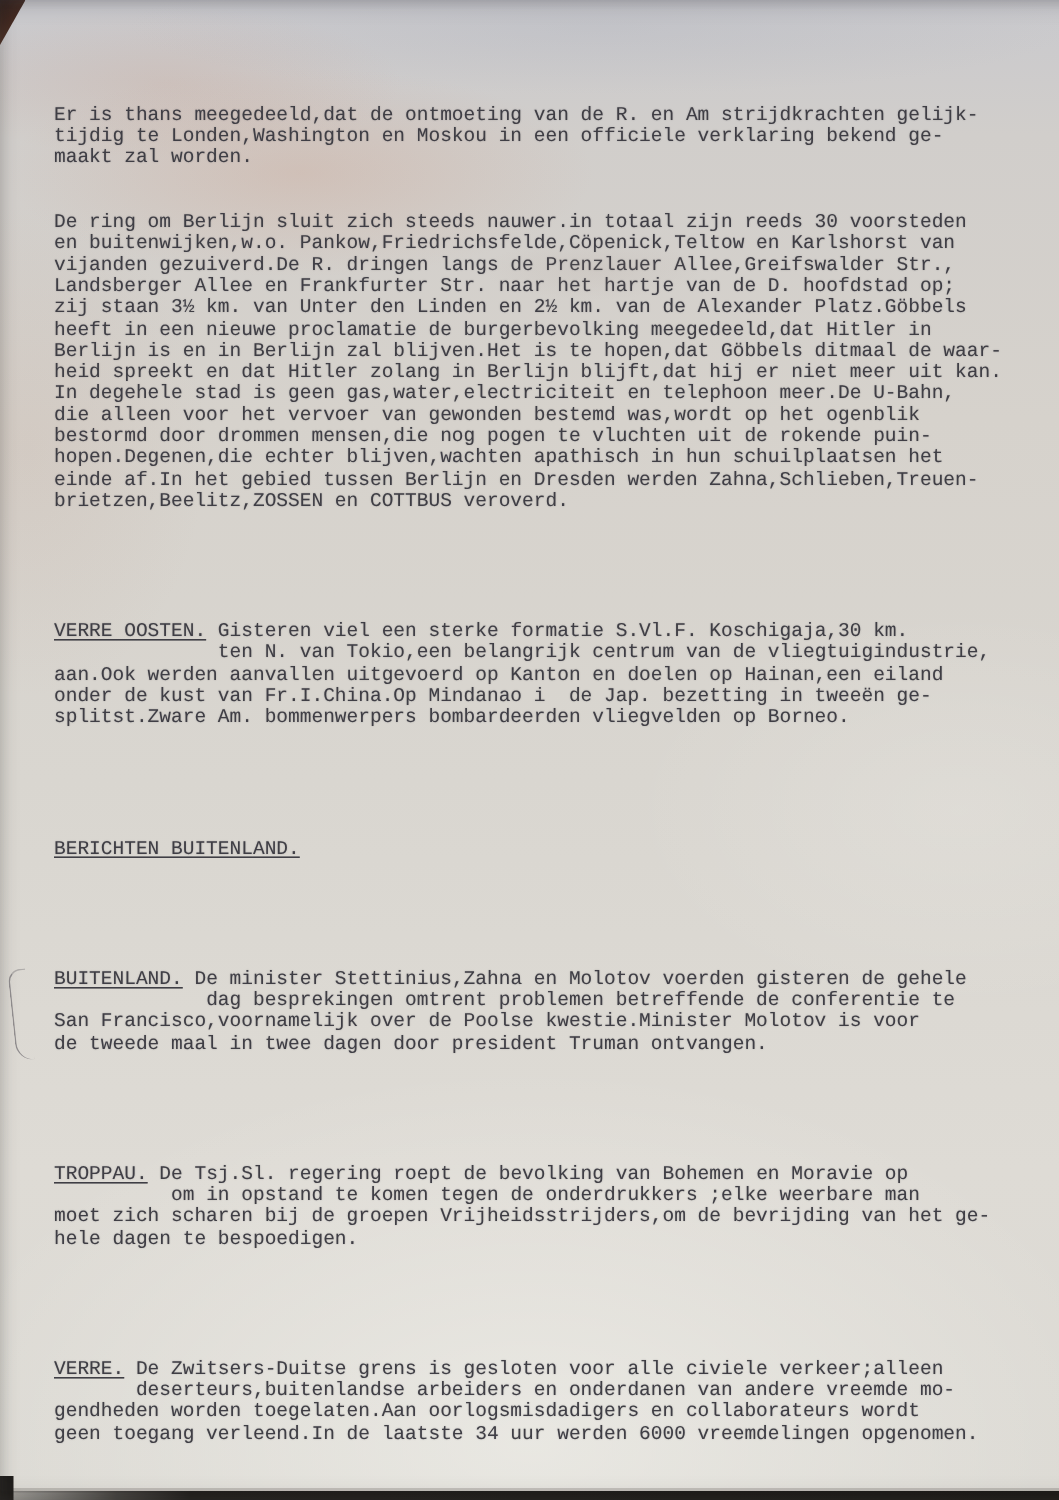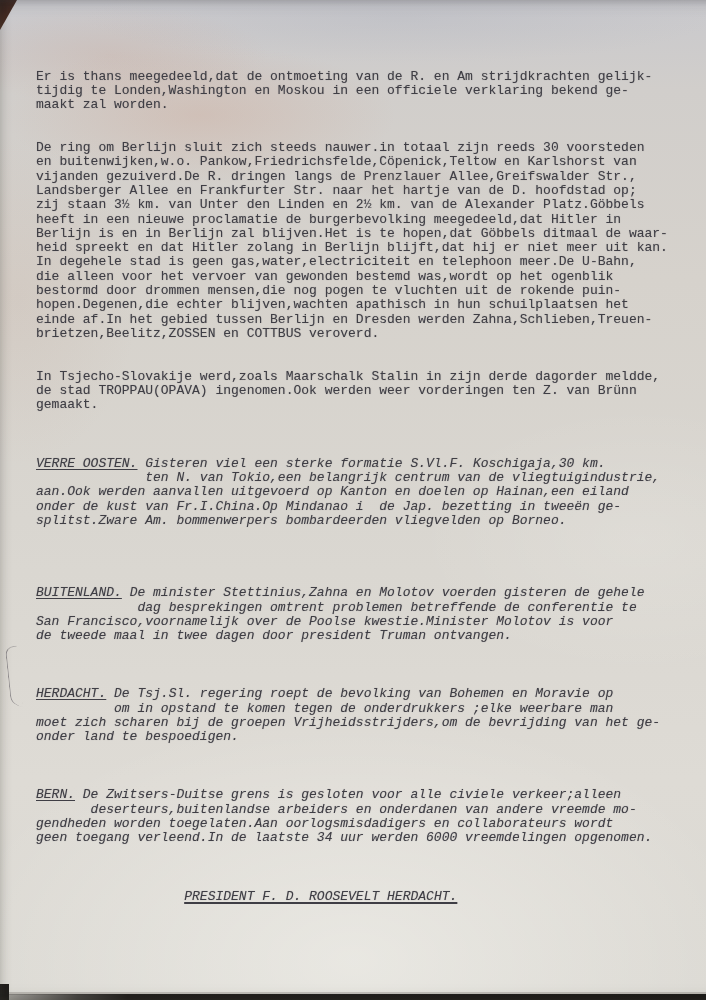--- a/index.html
+++ b/index.html
@@ -27,21 +27,21 @@
     position:absolute;left:0;top:0;width:706px;
     padding:41px 22px 0 36px;
     box-sizing:border-box;
     font-size:13px;line-height:14.3px;
     color:#3f3e45;
     text-shadow:0 0 1px rgba(63,62,69,0.38);
     white-space:pre-wrap;
     word-break:break-word;
   }
   .doc p{margin:0;}
-  .doc p.gap{margin-top:1px;font-style:italic;}
+  .doc p.gap{margin-top:30px;}
   .hd{text-decoration:underline;text-decoration-thickness:1.2px;text-underline-offset:2px;}
   .hd2{text-decoration:underline;text-decoration-thickness:1.5px;text-underline-offset:2px;}
   .corner-tl{position:absolute;left:0;top:0;width:17px;height:30px;
     background:linear-gradient(135deg,#2c1c17 0%,#4a2e24 60%,#6b4a3a 100%);
     clip-path:polygon(0 0,100% 0,0 100%);}
   .corner-tr{position:absolute;right:0;top:0;width:10px;height:8px;background:#34302c;
     clip-path:polygon(0 0,100% 0,100% 100%);}
   .edge-bottom{position:absolute;left:0;bottom:0;width:706px;height:6px;
     background:linear-gradient(90deg,rgba(32,30,28,0.25) 0%,rgba(32,30,28,0.8) 11%,#22201e 18%,#1d1b19 100%);}
   .edge-bottom-soft{position:absolute;left:0;bottom:5px;width:706px;height:3px;background:rgba(90,84,78,0.25);}
@@ -69,42 +69,40 @@
 zij staan 3½ km. van Unter den Linden en 2½ km. van de Alexander Platz.Göbbels
 heeft in een nieuwe proclamatie de burgerbevolking meegedeeld,dat Hitler in
 Berlijn is en in Berlijn zal blijven.Het is te hopen,dat Göbbels ditmaal de waar-
 heid spreekt en dat Hitler zolang in Berlijn blijft,dat hij er niet meer uit kan.
 In degehele stad is geen gas,water,electriciteit en telephoon meer.De U-Bahn,
 die alleen voor het vervoer van gewonden bestemd was,wordt op het ogenblik
 bestormd door drommen mensen,die nog pogen te vluchten uit de rokende puin-
 hopen.Degenen,die echter blijven,wachten apathisch in hun schuilplaatsen het
 einde af.In het gebied tussen Berlijn en Dresden werden Zahna,Schlieben,Treuen-
 brietzen,Beelitz,ZOSSEN en COTTBUS veroverd.</span></p>
-    <p><span>In Tsjecho-Slovakije werd,zoals Maarschalk Stalin in zijn derde dagorder meldde,
-de stad TROPPAU(OPAVA) ingenomen.Ook werden weer vorderingen ten Z. van Brünn
-gemaakt.</span></p>
 
     <p class="gap"><span class="hd">VERRE OOSTEN.</span><span> Gisteren viel een sterke formatie S.Vl.F. Koschigaja,30 km.
               ten N. van Tokio,een belangrijk centrum van de vliegtuigindustrie,
 aan.Ook werden aanvallen uitgevoerd op Kanton en doelen op Hainan,een eiland
 onder de kust van Fr.I.China.Op Mindanao i  de Jap. bezetting in tweeën ge-
 splitst.Zware Am. bommenwerpers bombardeerden vliegvelden op Borneo.</span></p>
 
+    <p class="gap"><span class="hd">BERICHTEN BUITENLAND.</span></p>
 
     <p class="gap"><span class="hd">BUITENLAND.</span><span> De minister Stettinius,Zahna en Molotov voerden gisteren de gehele
              dag besprekingen omtrent problemen betreffende de conferentie te
 San Francisco,voornamelijk over de Poolse kwestie.Minister Molotov is voor
 de tweede maal in twee dagen door president Truman ontvangen.</span></p>
 
-    <p class="gap"><span class="hd">HERDACHT.</span><span> De Tsj.Sl. regering roept de bevolking van Bohemen en Moravie op
+    <p class="gap"><span class="hd">TROPPAU.</span><span> De Tsj.Sl. regering roept de bevolking van Bohemen en Moravie op
           om in opstand te komen tegen de onderdrukkers ;elke weerbare man
 moet zich scharen bij de groepen Vrijheidsstrijders,om de bevrijding van het ge-
-onder land te bespoedigen.</span></p>
+hele dagen te bespoedigen.</span></p>
 
-    <p class="gap"><span class="hd">BERN.</span><span> De Zwitsers-Duitse grens is gesloten voor alle civiele verkeer;alleen
+    <p class="gap"><span class="hd">VERRE.</span><span> De Zwitsers-Duitse grens is gesloten voor alle civiele verkeer;alleen
        deserteurs,buitenlandse arbeiders en onderdanen van andere vreemde mo-
 gendheden worden toegelaten.Aan oorlogsmisdadigers en collaborateurs wordt
 geen toegang verleend.In de laatste 34 uur werden 6000 vreemdelingen opgenomen.</span></p>
 
     <p class="gap"><span>                   </span><span class="hd2">PRESIDENT F. D. ROOSEVELT HERDACHT.</span></p>
     
 
     
   </div>
 

